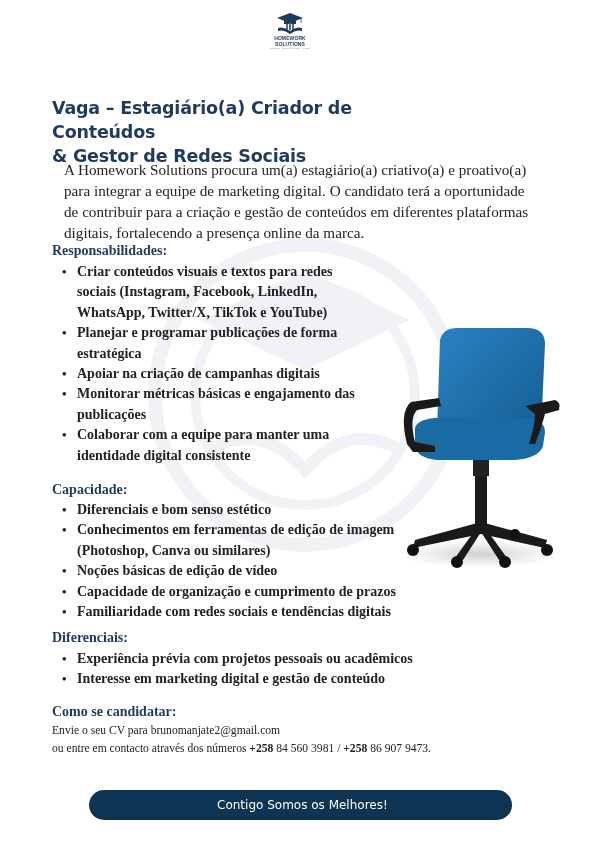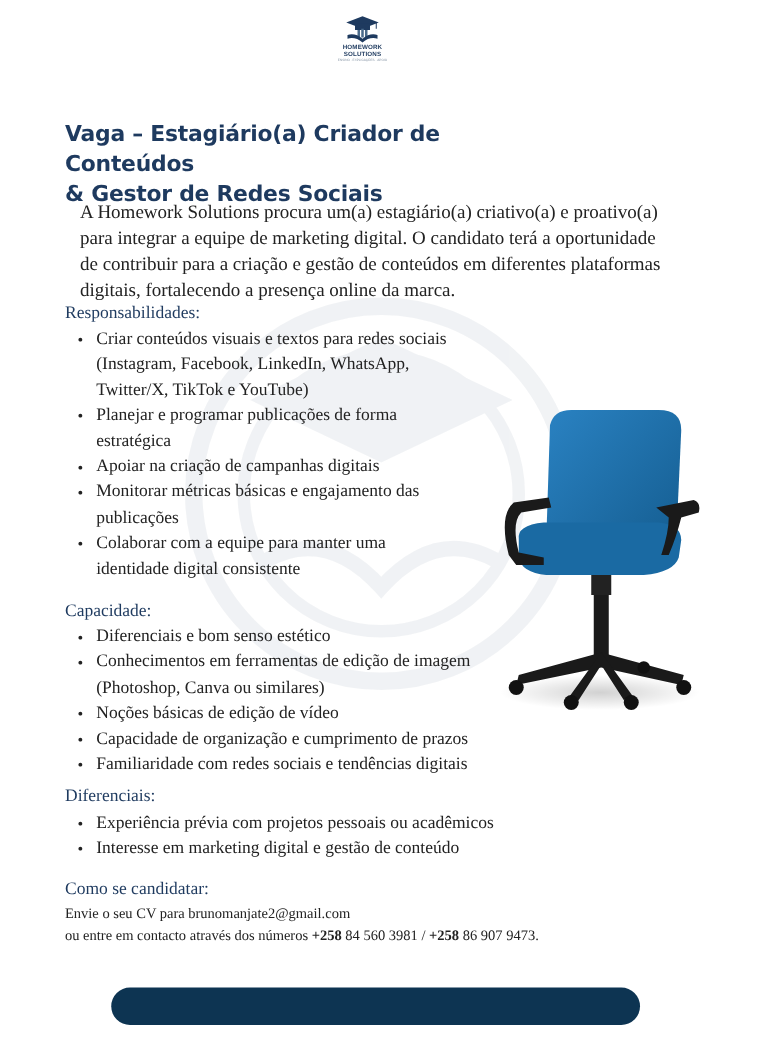--- a/index.html
+++ b/index.html
@@ -26,25 +26,25 @@
     position: absolute; left: 52px; top: 96px; width: 400px;
     font-family: "DejaVu Sans", sans-serif; font-weight: bold; font-size: 17.5px; line-height: 24px;
     color: #1e3a5f; margin: 0; letter-spacing: -0.2px;
   }
   .intro {
     position: absolute; left: 52px; top: 147px; width: 470px;
     font-size: 15.2px; line-height: 21px; margin: 12px; color: #222;
   }
   .section-head {
     position: absolute; left: 52px; margin: 0;
-    font-weight: normal; font-size: 14px; color: #1e3a5f;
+    font-weight: bold; font-size: 14px; color: #1e3a5f;
   }
   ul.blist {
     position: absolute; left: 52px; margin: 0; padding: 0; list-style: none;
-    font-size: 14px; line-height: 20.4px; color: #222;
+    font-size: 14px; line-height: 20.4px; color: #222; font-weight: bold;
   }
   ul.blist li { position: relative; padding-left: 25px; }
   ul.blist li::before {
     content: "•"; position: absolute; left: 10px; top: 0; font-size: 13px;
   }
   .apply-text {
     position: absolute; left: 52px; top: 722px; width: 470px;
     font-size: 11.6px; line-height: 18px; color: #222; margin: 0;
   }
   .apply-text b { font-weight: bold; }
@@ -146,13 +146,14 @@
   <path d="M86,200 L20,218 L18,226 L86,212 L150,226 L152,218 Z" fill="#1a1a1a"></path>
   <path d="M86,200 L60,236 L68,238 L86,210 L104,238 L112,236 Z" fill="#1a1a1a"></path>
   <circle cx="18" cy="228" r="6" fill="#111"></circle>
   <circle cx="152" cy="228" r="6" fill="#111"></circle>
   <circle cx="62" cy="240" r="6" fill="#111"></circle>
   <circle cx="110" cy="240" r="6" fill="#111"></circle>
   <circle cx="120" cy="212" r="5" fill="#111"></circle>
 </svg>
 
 <div class="banner">
+    <span style="white-space:pre;"> Contigo Somos os Melhores!</span>
 </div>
 
 </body></html>

